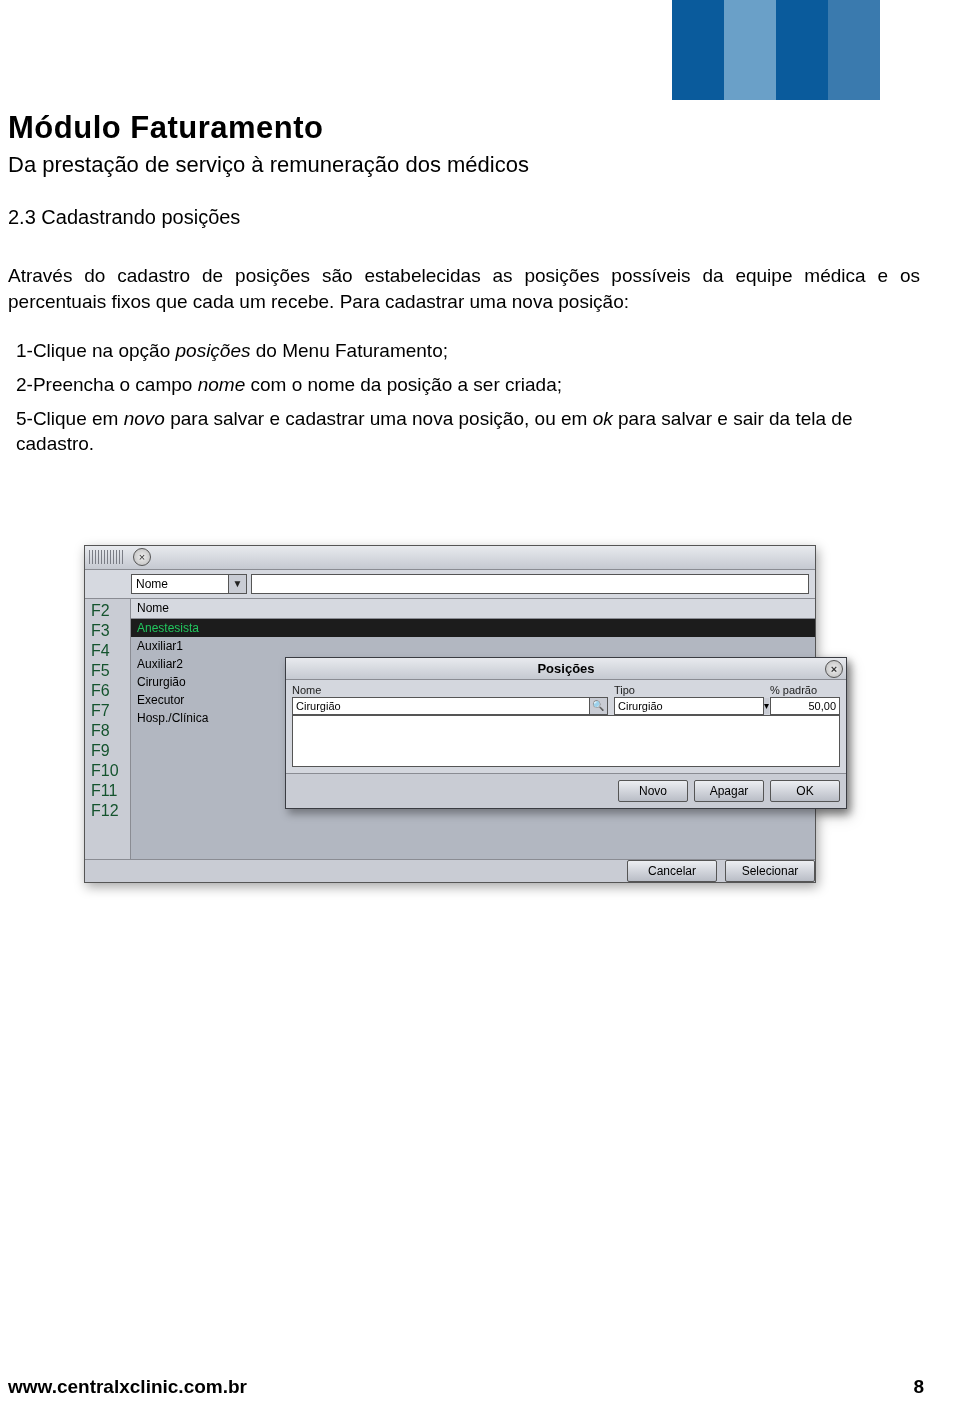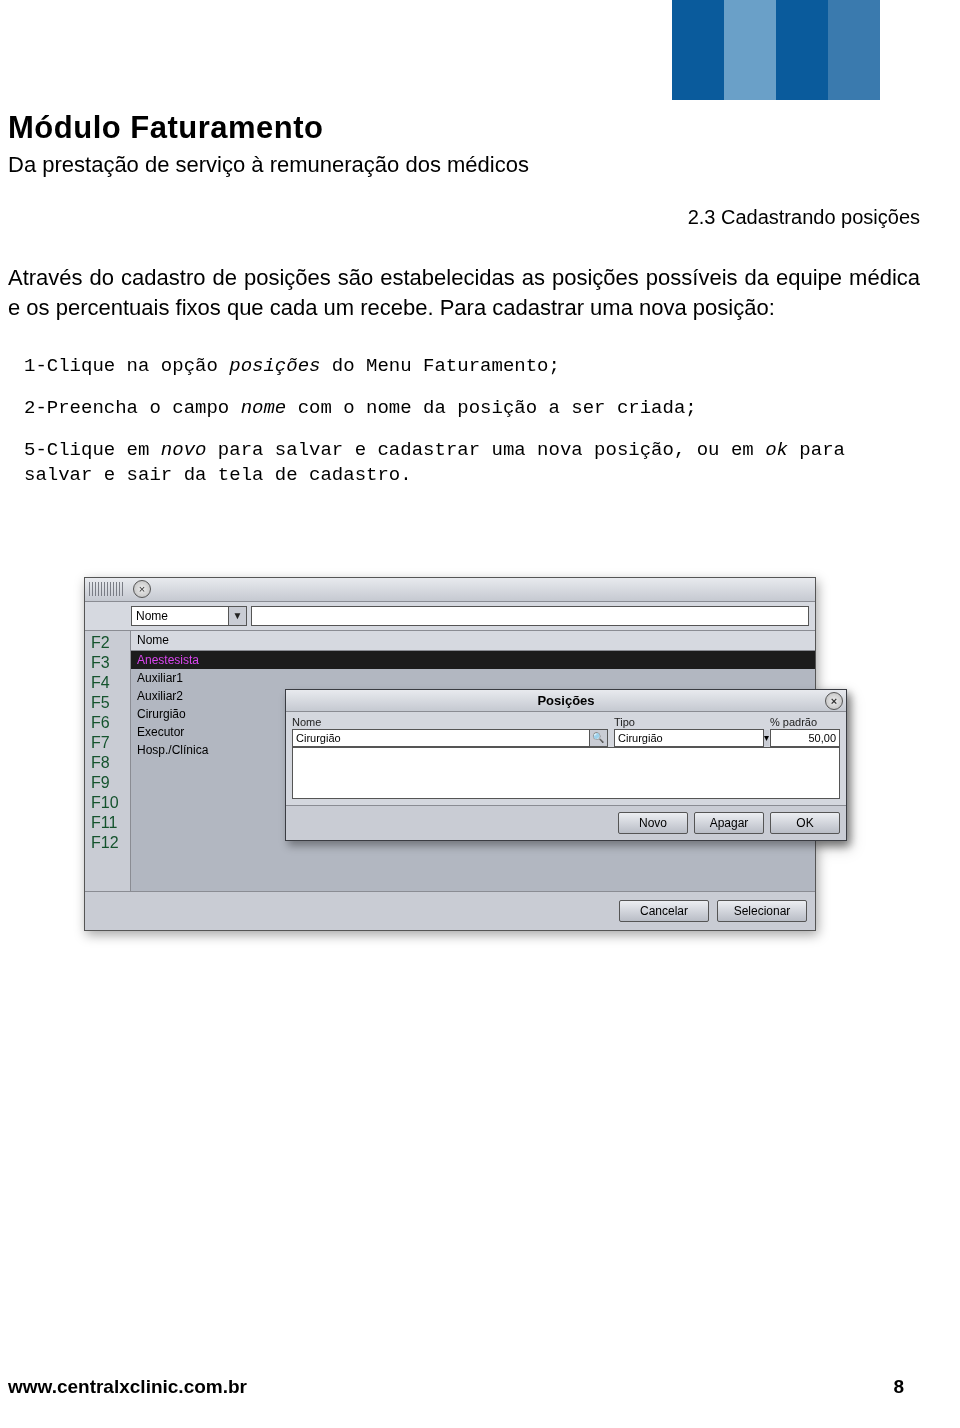--- a/index.html
+++ b/index.html
@@ -31,43 +31,42 @@
     letter-spacing: 0.5px;
     margin: 0 0 6px 0;
   }
   .subtitle {
     font-size: 22px;
     margin: 0 0 28px 0;
   }
   .section-heading {
     font-size: 20px;
     margin: 0 0 34px 0;
-    text-align: right;
   }
   .para {
-    font-size: 22px;
-    margin: 0 0 32px 0;
+    font-size: 19px;
+    margin: 0 0 24px 0;
     text-align: justify;
     line-height: 1.35;
   }
   .steps {
     font-size: 19px;
     line-height: 1.35;
     margin: 0;
     padding: 0;
   }
-  .steps li { list-style: none; margin: 16px; font-family: Liberation Mono, monospace; }
+  .steps li { list-style: none; margin: 8px; }
   em.i { font-style: italic; }
 
   
   .footer {
     position: absolute;
     bottom: 30px;
     left: 8px;
-    right: 56px;
+    right: 36px;
     display: flex;
     justify-content: space-between;
     font-weight: bold;
     font-size: 19px;
   }
 
   
   .shot-wrap {
     margin: 88px 0 0 76px;
     filter: drop-shadow(2px 4px 6px rgba(0,0,0,.35));
@@ -126,21 +125,21 @@
   .fcol div { padding: 1px 6px; font-size:16px; color:#14532d; }
 
   .listarea { flex:1; position:relative; }
   .listhdr { background:#d6d9e0; border-bottom:1px solid #8a8c93; height:20px; padding:2px 6px; font-size:12px; }
   .list {
     height: 240px;
     background:#b2b7c1;
     overflow:hidden;
   }
   .row { padding:2px 6px; font-size:12px; }
-  .row.sel { background:#1c1c1c; color:#d946ef; }
+  .row.sel { background:#1c1c1c; color:#22c55e; }
 
   
   .subdlg {
     position:absolute;
     top: 58px; left: 154px;
     width: 562px;
     background:#d4d7de;
     border:1px solid #3a3c42;
     box-shadow: 3px 5px 8px rgba(0,0,0,.35);
   }
@@ -161,21 +160,21 @@
   .obs-box { background:#fff; border:1px solid #555; height:52px; }
   .sd-btns { display:flex; justify-content:flex-end; gap:6px; padding:6px 6px 6px 0; background:#c9ccd4; border-top:1px solid #8a8c93; }
   .btn {
     min-width:70px; height:22px; border:1px solid #555;
     background:linear-gradient(#eceef2,#b9bdc6);
     font-size:12px; text-align:center; line-height:20px; border-radius:2px;
   }
 
   .win-footer {
     display:flex; justify-content:flex-end; gap:8px;
-    padding:8px; background:#c9ccd4; border-top:1px solid #8a8c93;
+    background:#c9ccd4; border-top:1px solid #8a8c93;
   }
   .win-footer .btn { min-width:90px; }
 
 </style>
 </head>
 <body>
 
 <div class="header-bars">
   <div class="bar bar1"></div>
   <div class="bar bar2"></div>

